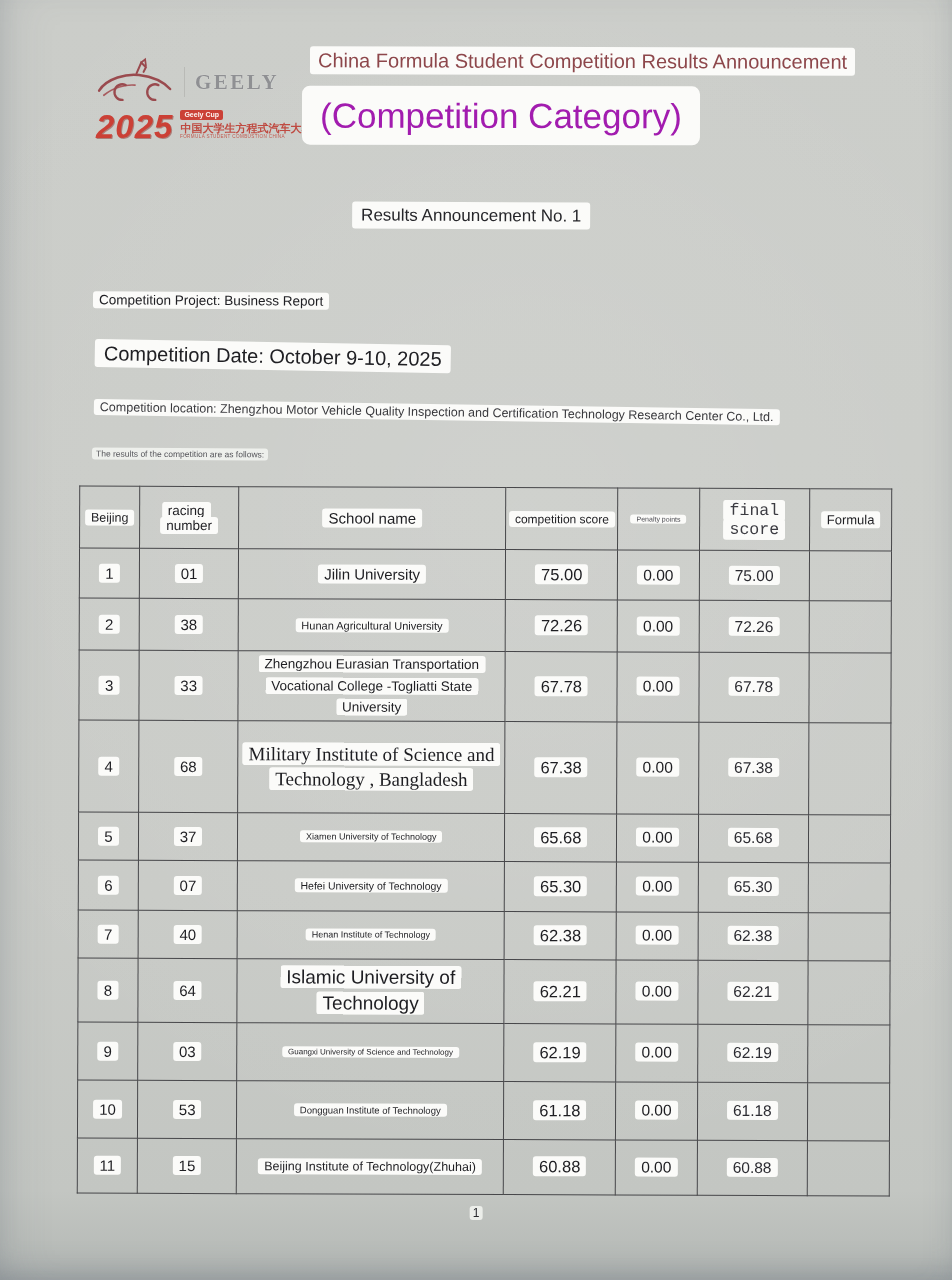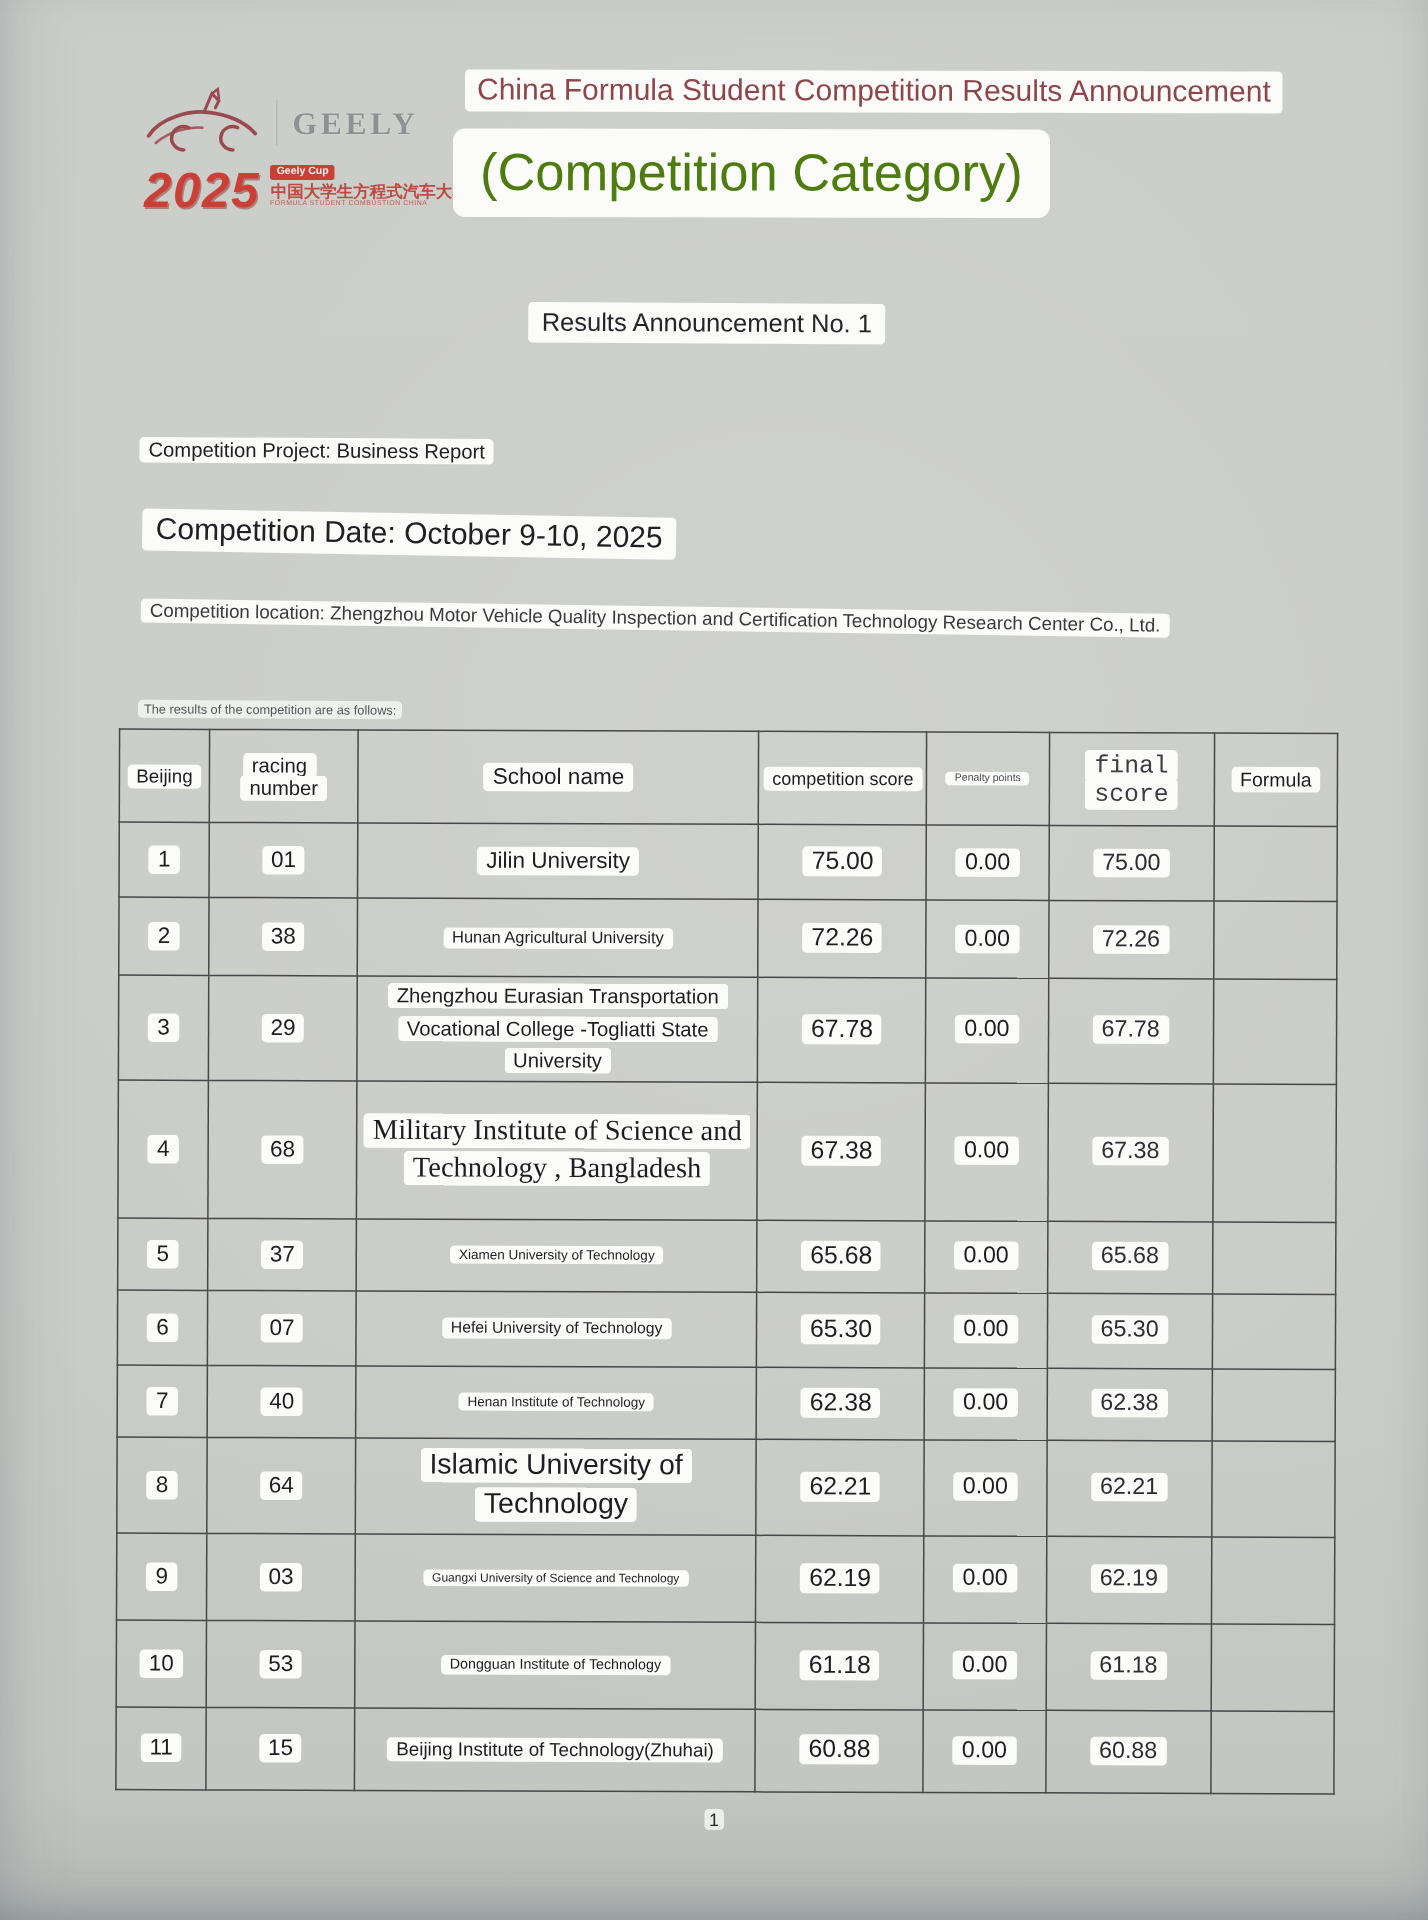--- a/index.html
+++ b/index.html
@@ -52,21 +52,21 @@
   .logo-sub{font-size:5px;color:#c25a50;letter-spacing:.4px;white-space:nowrap;transform:scale(.92);transform-origin:left top;}
   
   .title1{
     position:absolute;left:310px;top:50px;
     font-size:20px;color:#8d474b;
     transform:rotate(.15deg);
   }
   .title1 .hl{padding:3px 8px;}
   .title2{
     position:absolute;left:302px;top:96px;
-    font-size:35px;color:#4d7c0f;
+    font-size:35px;color:#a21caf;
     transform:rotate(.1deg);
   }
   .title2 .hl{padding:10px 18px;border-radius:8px;}
   .announce{
     position:absolute;left:50%;top:206px;transform:translateX(-52%) rotate(.3deg);
     font-size:17px;color:#26262a;white-space:nowrap;
   }
   .announce .hl{padding:4px 9px;}
   .project{
     position:absolute;left:93px;top:293px;
@@ -75,21 +75,21 @@
   .date{
     position:absolute;left:95px;top:342px;
     font-size:20px;color:#202024;transform:rotate(1.0deg);transform-origin:left top;
   }
   .date .hl{padding:3px 9px;}
   .location{
     position:absolute;left:94px;top:400px;
     font-size:12.5px;color:#3a3a3e;transform:rotate(.85deg);transform-origin:left top;
   }
   .intro{
-    position:absolute;left:92px;top:468px;
+    position:absolute;left:92px;top:449px;
     font-size:8.5px;color:#55555a;transform:rotate(.3deg);
   }
   .intro .hl{padding:1px 4px;background:#eef0ec;}
   
   .results{
     position:absolute;left:78px;top:487px;width:813px;
     border-collapse:collapse;
     transform:rotate(.2deg);
     table-layout:fixed;
   }
@@ -227,21 +227,21 @@
           <td><span class="hl">2</span></td>
           <td><span class="hl">38</span></td>
           <td><span class="hl">Hunan Agricultural University</span></td>
           <td><span class="hl">72.26</span></td>
           <td><span class="hl">0.00</span></td>
           <td><span class="hl">72.26</span></td>
           <td></td>
         </tr>
         <tr>
           <td><span class="hl">3</span></td>
-          <td><span class="hl">29</span></td>
+          <td><span class="hl">33</span></td>
           <td><span class="hl">Zhengzhou Eurasian Transportation Vocational College -Togliatti State University</span></td>
           <td><span class="hl">67.78</span></td>
           <td><span class="hl">0.00</span></td>
           <td><span class="hl">67.78</span></td>
           <td></td>
         </tr>
         <tr>
           <td><span class="hl">4</span></td>
           <td><span class="hl">68</span></td>
           <td><span class="hl">Military Institute of Science and Technology , Bangladesh</span></td>

